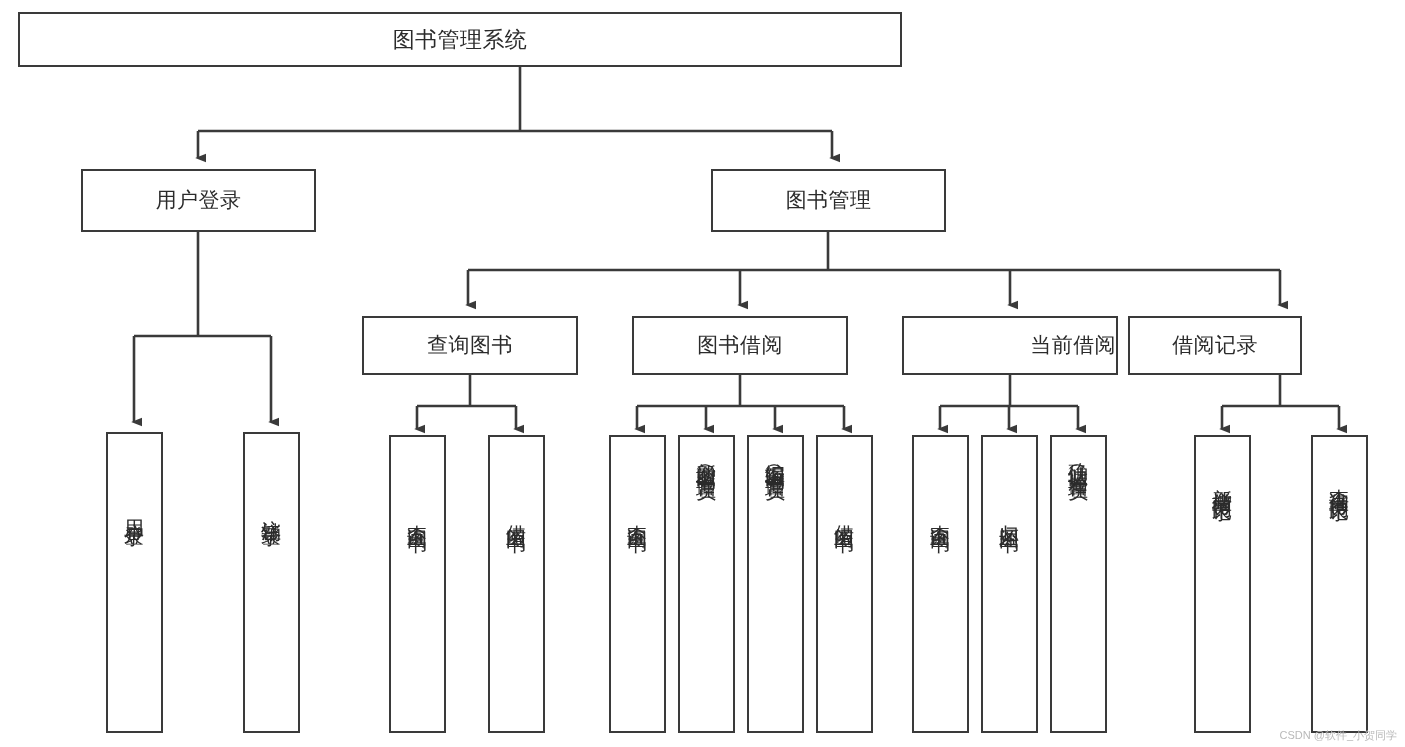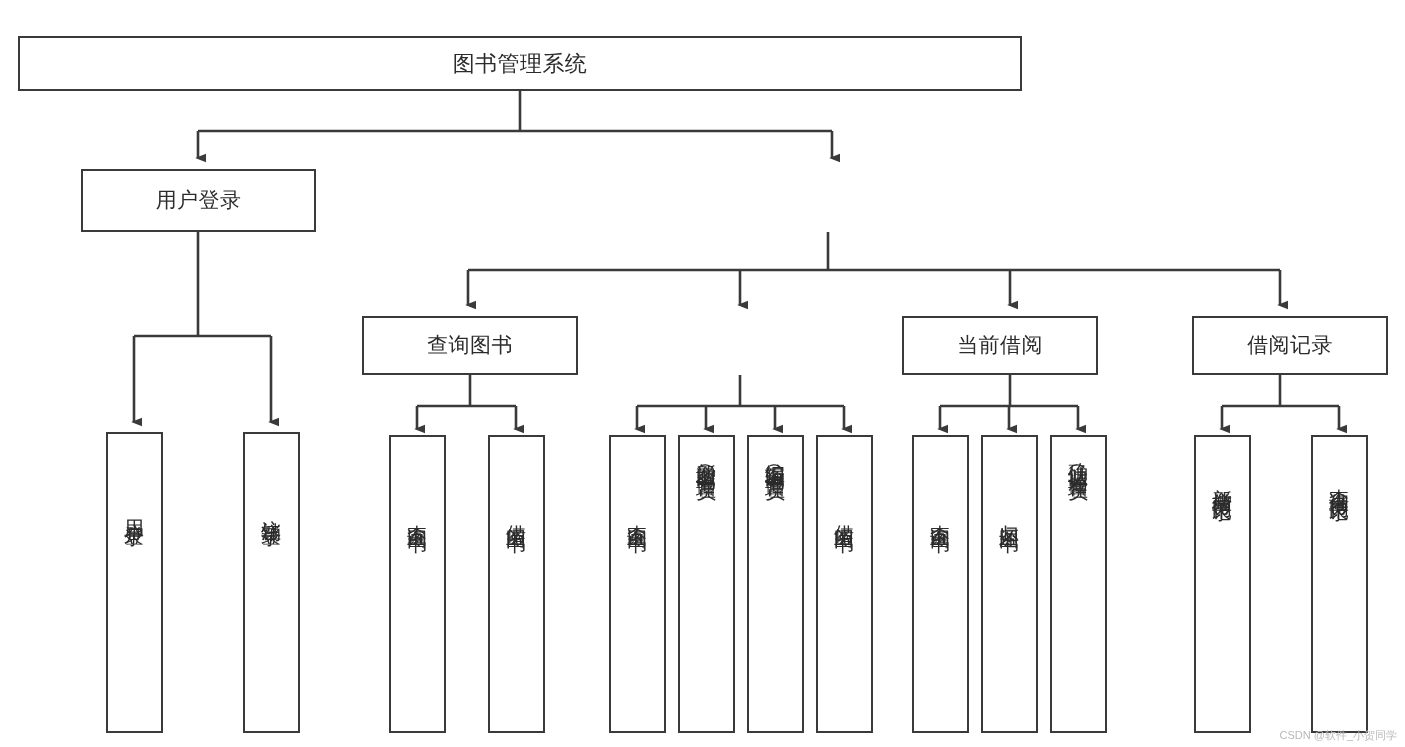--- a/index.html
+++ b/index.html
@@ -123,39 +123,45 @@
       <path d="M1009,406 L1009,429" marker-end="url(#arrow)"></path>
       <path d="M1078,406 L1078,429" marker-end="url(#arrow)"></path>
 
       <path d="M1280,375 L1280,406"></path>
       <path d="M1222,406 L1339,406"></path>
       <path d="M1222,406 L1222,429" marker-end="url(#arrow)"></path>
       <path d="M1339,406 L1339,429" marker-end="url(#arrow)"></path>
     </g>
   </svg>
 
-  <div class="node horiz" id="node-root" style="left:18px; top:12px; width:1004px; height:55px;margin-top:24px;">
+  <div class="node horiz" id="node-root" style="left:18px; top:12px; width:884px; height:55px;">
     <span class="label">图书管理系统</span>
   </div>
 
   <div class="node horiz" style="left:81px; top:169px; width:235px; height:63px;">
     <span class="label">用户登录</span>
   </div>
 
+  <div class="node horiz" style="left:711px; top:169px; width:235px; height:63px;">
+    <span class="label">图书管理</span>
+  </div>
 
   <div class="node horiz" style="left:362px; top:316px; width:216px; height:59px;">
     <span class="label">查询图书</span>
   </div>
 
-
-  <div class="node horiz" style="left:902px; top:316px; width:196px; height:59px;">
+  <div class="node horiz" style="left:632px; top:316px; width:216px; height:59px;">
+    <span class="label">图书借阅</span>
+  </div>
+
+  <div class="node horiz" style="left:902px; top:316px; width:216px; height:59px;justify-content:flex-end;">
     <span class="label">当前借阅</span>
   </div>
 
-  <div class="node horiz" style="left:1192px; top:316px; width:196px; height:59px;">
+  <div class="node horiz" style="left:1128px; top:316px; width:174px; height:59px;">
     <span class="label">借阅记录</span>
   </div>
 
   <div class="node vert" style="left:106px; top:432px; width:57px; height:301px; padding-top:70px;">
     <span class="label">用户登录</span>
   </div>
 
   <div class="node vert" style="left:243px; top:432px; width:57px; height:301px; padding-top:70px;">
     <span class="label">注销登录</span>
   </div>

